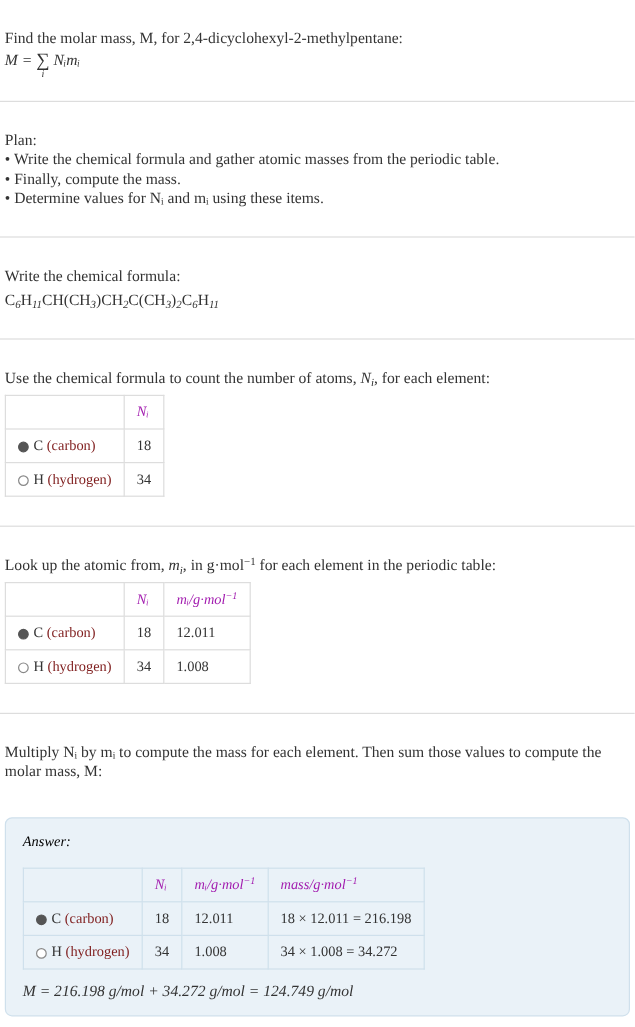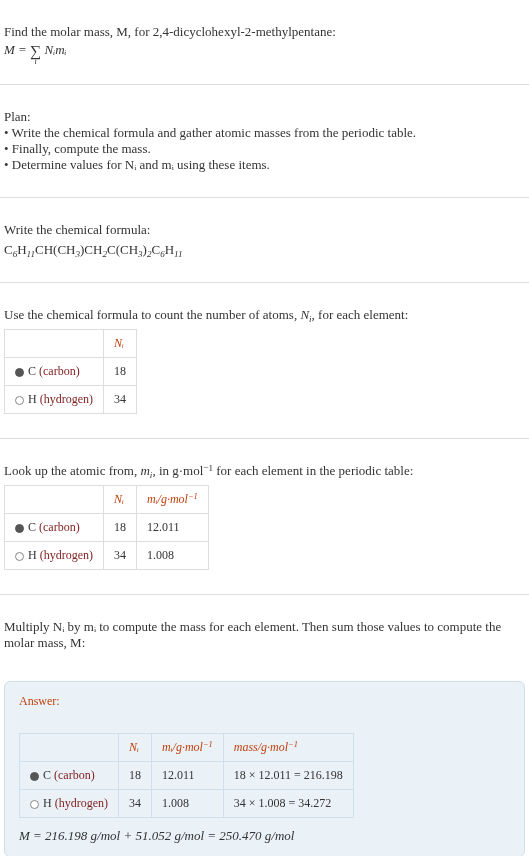--- a/index.html
+++ b/index.html
@@ -8,27 +8,27 @@
     .section.no-border { border-bottom: none; }
     .formula-line { font-style: italic; margin-top: 2px; }
     .sigma { font-size: 1.2em; }
     .sigma-wrap { display: inline-block; vertical-align: middle; position: relative; }
     .sigma-i { font-size: 0.65em; position: absolute; bottom: -6px; left: 50%; transform: translateX(-50%); font-style: italic; }
     .plan ul { list-style: none; padding-left: 0; }
     .plan li::before { content: "• "; }
     .chem { font-family: Georgia, serif; }
     table { border-collapse: collapse; margin-top: 6px; }
     th, td { border: 1px solid #ddd; padding: 6px 10px; text-align: left; font-size: 12px; }
-    th { font-weight: normal; font-style: italic; color: #c2410c; }
+    th { font-weight: normal; font-style: italic; color: #a21caf; }
     .dot { display: inline-block; width: 9px; height: 9px; border-radius: 50%; margin-right: 4px; vertical-align: middle; border: 1px solid #888; }
     .dot.carbon { background: #555; border-color: #555; }
     .dot.hydrogen { background: #fff; }
     .el-name { color: #7f1d1d; }
     .answer-box { background: #eaf2f8; border: 1px solid #cfe0ec; border-radius: 6px; padding: 12px 14px; margin: 6px 4px 10px; }
-    .answer-title { color: #c2410c; font-size: 12px; margin-bottom: 24px; }
+    .answer-title { color: #000000; font-size: 12px; margin-bottom: 14px; font-style: italic; }
     .answer-box table th, .answer-box table td { border: 1px solid #cfe0ec; background: #eaf2f8; }
     .final { margin-top: 10px; font-style: italic; }
     .inline-sub { font-size: 0.7em; position: relative; top: 3px; font-style: italic; }
     .inline-sup { font-size: 0.7em; position: relative; top: -4px; }
     .ital { font-style: italic; }
   </style>
 </head>
 <body>
 
 <div class="section">
@@ -122,14 +122,14 @@
       <td>18 × 12.011 = 216.198</td>
     </tr>
     <tr>
       <td><span class="dot hydrogen"></span><span>H</span> <span class="el-name">(hydrogen)</span></td>
       <td>34</td>
       <td>1.008</td>
       <td>34 × 1.008 = 34.272</td>
     </tr>
   </tbody>
     </table>
-  <div class="final">M = 216.198 g/mol + 51.052 g/mol = 250.470 g/mol</div>
+  <div class="final">M = 216.198 g/mol + 34.272 g/mol = 124.749 g/mol</div>
 </div>
 
 </body></html>

